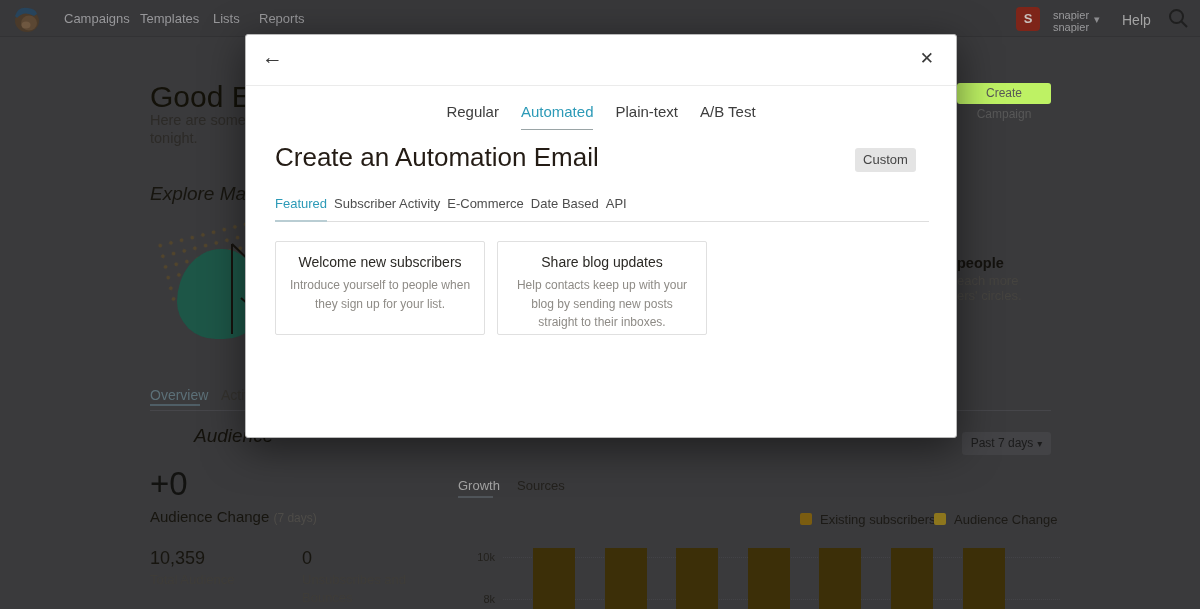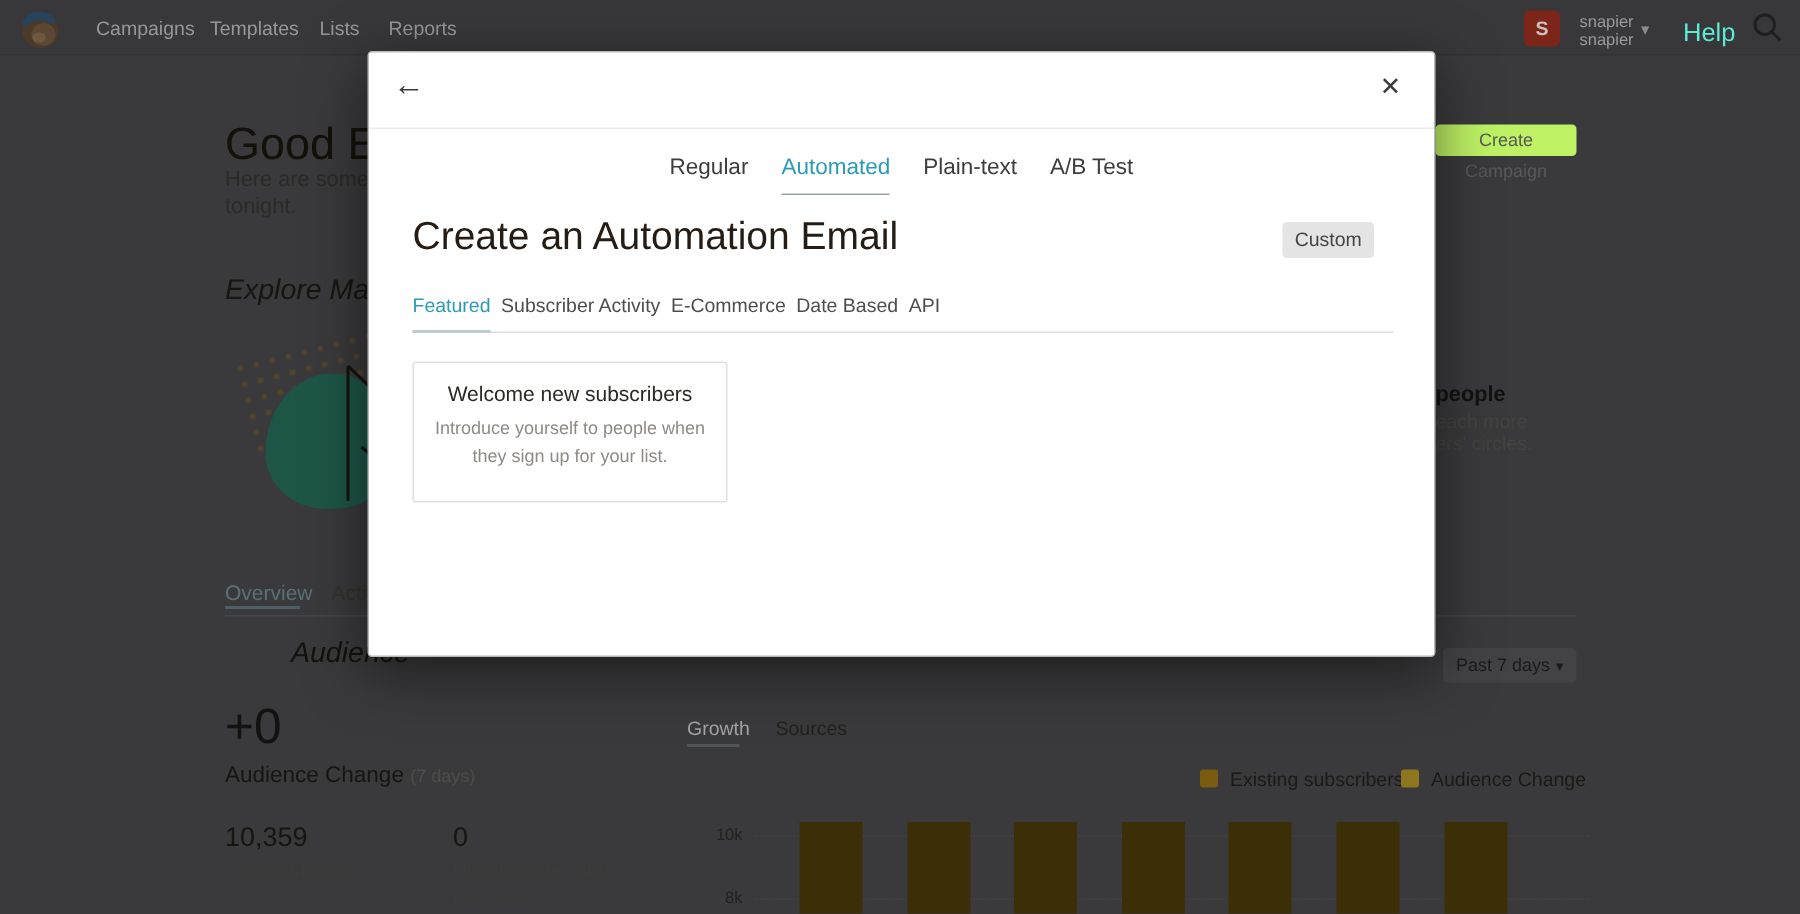--- a/index.html
+++ b/index.html
@@ -8,21 +8,21 @@
   #app { position:relative; width:1200px; height:609px; overflow:hidden; background:#3a3a3c; }
 
   
   #topnav { position:absolute; left:0; top:0; width:1200px; height:37px; background:#38383a; border-bottom:1px solid #323234; }
   .nav-item { position:absolute; top:11px; font-size:13px; color:#97979a; cursor:pointer; }
   #logo { position:absolute; left:10px; top:2px; width:33px; height:33px; }
   #avatar { position:absolute; left:1016px; top:7px; width:24px; height:24px; background:#7e2519; border-radius:4px;
             color:#c9c1bd; font-size:13px; font-weight:bold; text-align:center; line-height:24px; }
   .acct-name { position:absolute; left:1053px; font-size:11px; color:#9a9a9c; line-height:12px; }
   #acct-chevron { position:absolute; left:1094px; top:13px; color:#8d8d90; font-size:11px; }
-  #help { position:absolute; left:1122px; top:12px; font-size:17px; color:#5eead4; cursor:pointer; }
+  #help { position:absolute; left:1122px; top:12px; font-size:14px; color:#a3a3a3; cursor:pointer; }
   #search-icon { position:absolute; left:1167px; top:7px; cursor:pointer; }
 
   
   #greeting { position:absolute; left:150px; top:80px; font-size:30px; font-weight:400; color:#131109; }
   .subtitle { position:absolute; left:150px; font-size:14.5px; color:#2c2a27; }
   #create-campaign { position:absolute; left:957px; top:83px; width:94px; height:21px; background:#bef264;
                      border-radius:3px; color:#585858; font-size:12px; text-align:center; line-height:21px; cursor:pointer; }
   #explore-heading { position:absolute; left:150px; top:183px; font-size:19px; font-style:italic; font-weight:500; color:#17150f; }
 
   
@@ -213,16 +213,20 @@
       <div class="cat-tab">E-Commerce</div>
       <div class="cat-tab">Date Based</div>
       <div class="cat-tab">API</div>
     </div>
 
     <div id="cards">
       <div class="card">
         <div class="card-title">Welcome new subscribers</div>
         <div class="card-desc">Introduce yourself to people when they sign up for your list.</div>
       </div>
+      <div class="card">
+        <div class="card-title">Share blog updates</div>
+        <div class="card-desc">Help contacts keep up with your blog by sending new posts straight to their inboxes.</div>
+      </div>
     </div>
   </div>
 
 </div>
 
 </body></html>

